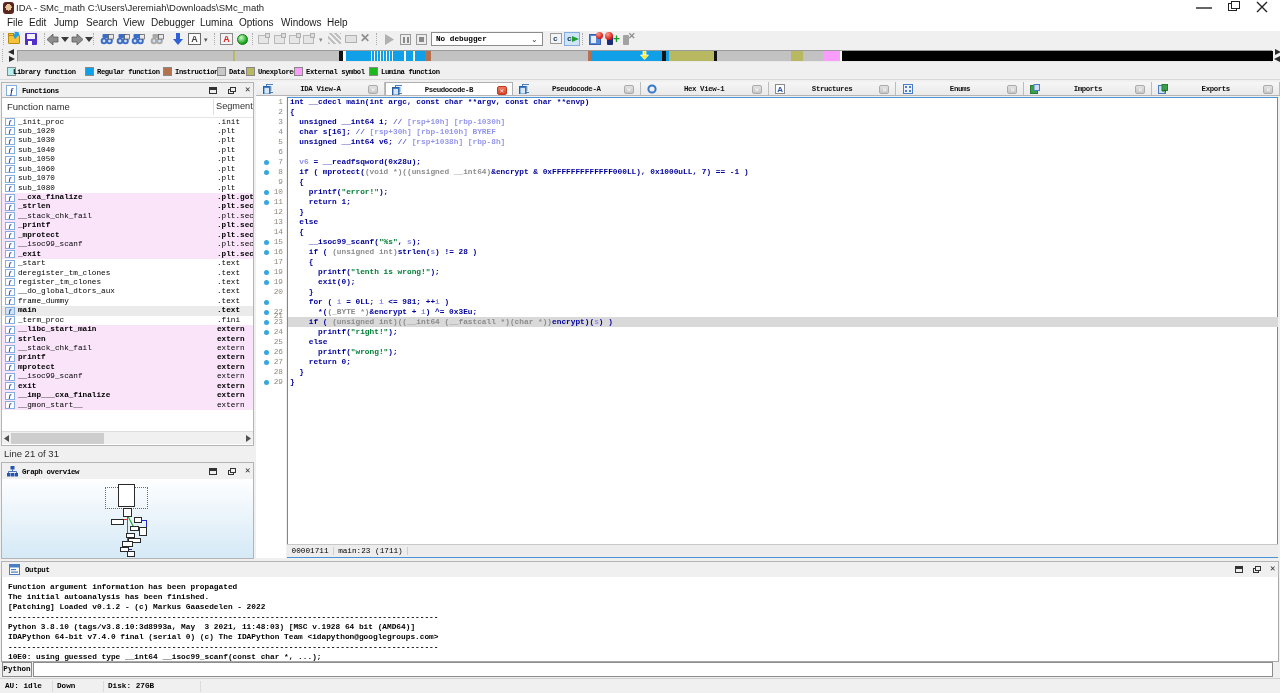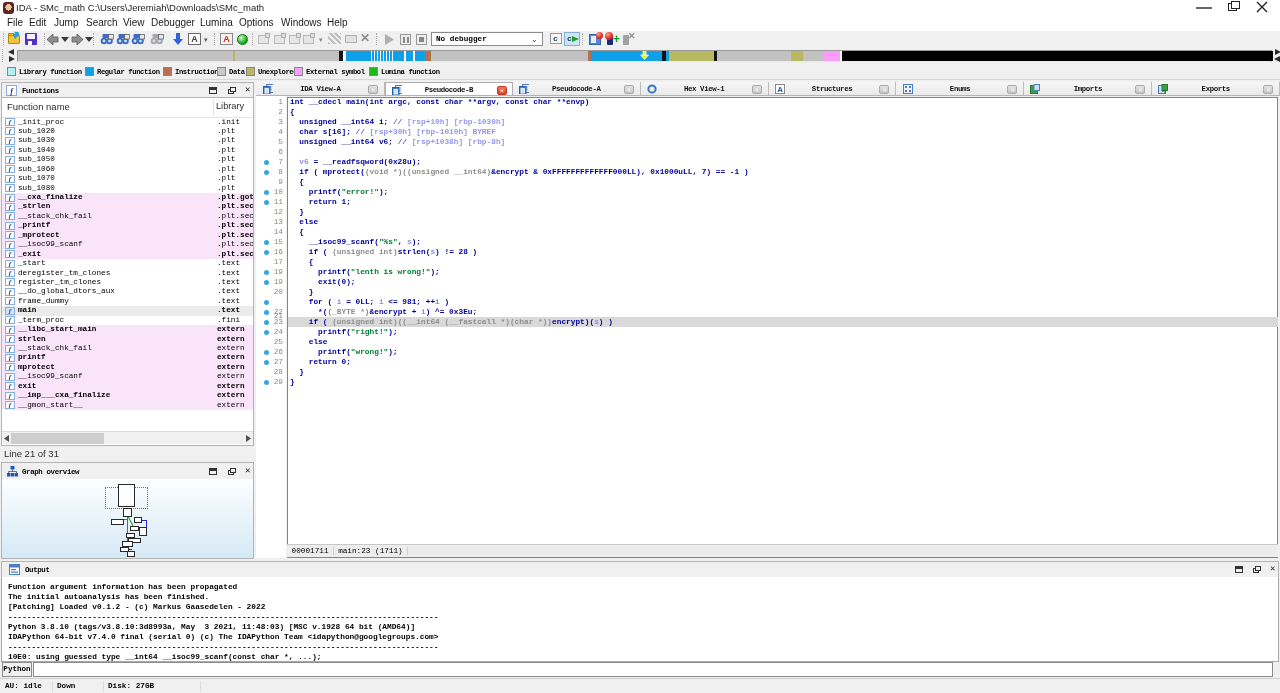--- a/index.html
+++ b/index.html
@@ -225,21 +225,21 @@
 <div style="left:821.5px;width:2px;background:#fff"></div>
 <div style="left:823.5px;width:431.5px;background:#000"></div>
 <svg style="position:absolute;left:622px;top:0" width="9" height="9">
         <rect x="3" y="0" width="3" height="4" fill="#ffe814" stroke="#fff" stroke-width="0.7"></rect>
         <polygon points="0.5,4 8.5,4 4.5,8.5" fill="#ffe814" stroke="#fff" stroke-width="0.7"></polygon>
       </svg>
 </div>
   </div>
 <div class="abs" id="legend">
 <b style="left:7px;background:#b4f0f0"></b>
-    <i style="left:19px">Library function</i>
+    <i style="left:13px">Library function</i>
 <b style="left:85px;background:#0fa0e8"></b>
     <i style="left:97px">Regular function</i>
 <b style="left:163px;background:#b5714e"></b>
     <i style="left:175px">Instruction</i>
 <b style="left:217px;background:#c8c8c8"></b>
     <i style="left:229px">Data</i>
 <b style="left:246px;background:#b8b860"></b>
     <i style="left:258px">Unexplored</i>
 <b style="left:294px;background:#fb9efb"></b>
     <i style="left:306px">External symbol</i>
@@ -253,21 +253,21 @@
     </svg>
 <span style="position:absolute;left:20px;top:4px">Functions</span>
 <div class="pbtn" style="left:207px;top:4px;width:8px;height:7px;border:1px solid #333;border-top:3px solid #333"></div>
 <div class="pbtn" style="left:226px;top:6px;width:6px;height:5px;border:1px solid #333;background:#f0f0f0"></div>
 <div class="pbtn" style="left:228px;top:4px;width:6px;height:5px;border:1px solid #333;background:#f0f0f0"></div>
 <div class="pbtn" style="left:243px;top:1px;font-size:9px;font-weight:bold">✕</div>
 </div>
 <div class="abs" id="funclist">
 <div style="position:relative;height:19.5px;border-bottom:1px solid #e4e4e4;font-size:9.5px;color:#2e2e2e">
       <span style="position:absolute;left:5px;top:3px">Function name</span>
-      <span style="position:absolute;left:214px;top:3px;font-size:9.2px">Library</span>
+      <span style="position:absolute;left:214px;top:3px;font-size:9.2px">Segment</span>
       <span style="position:absolute;left:211px;top:1px;width:1px;height:16px;background:#e0e0e0"></span>
     </div>
 <div class="frow"><span class="fi" style="">f</span><span class="nm">_init_proc</span><span class="sg">.init</span></div>
 <div class="frow"><span class="fi" style="">f</span><span class="nm">sub_1020</span><span class="sg">.plt</span></div>
 <div class="frow"><span class="fi" style="">f</span><span class="nm">sub_1030</span><span class="sg">.plt</span></div>
 <div class="frow"><span class="fi" style="">f</span><span class="nm">sub_1040</span><span class="sg">.plt</span></div>
 <div class="frow"><span class="fi" style="">f</span><span class="nm">sub_1050</span><span class="sg">.plt</span></div>
 <div class="frow"><span class="fi" style="">f</span><span class="nm">sub_1060</span><span class="sg">.plt</span></div>
 <div class="frow"><span class="fi" style="">f</span><span class="nm">sub_1070</span><span class="sg">.plt</span></div>
 <div class="frow"><span class="fi" style="">f</span><span class="nm">sub_1080</span><span class="sg">.plt</span></div>

